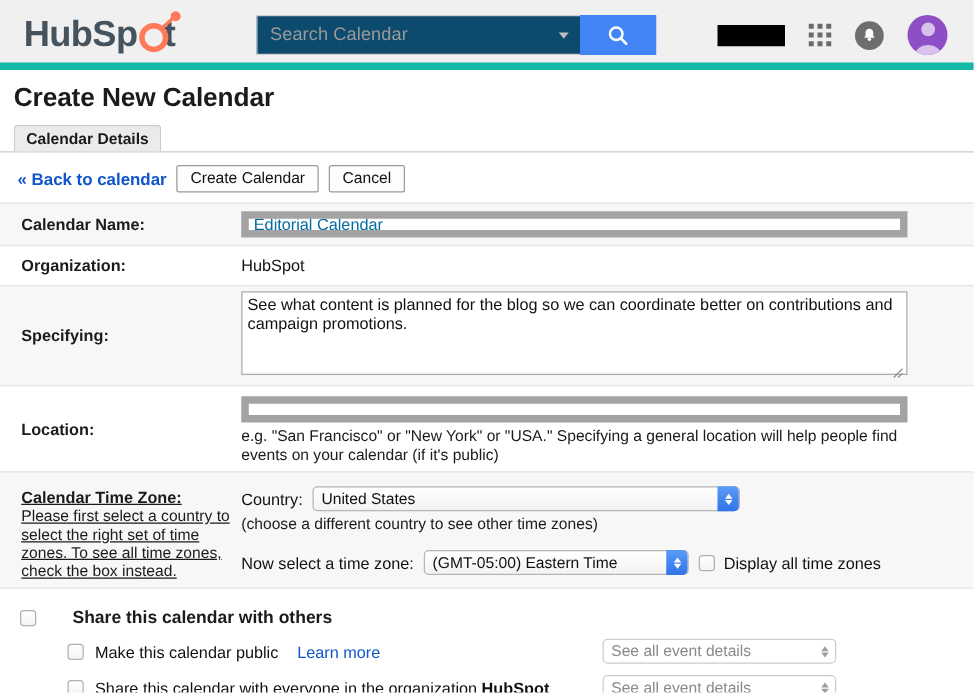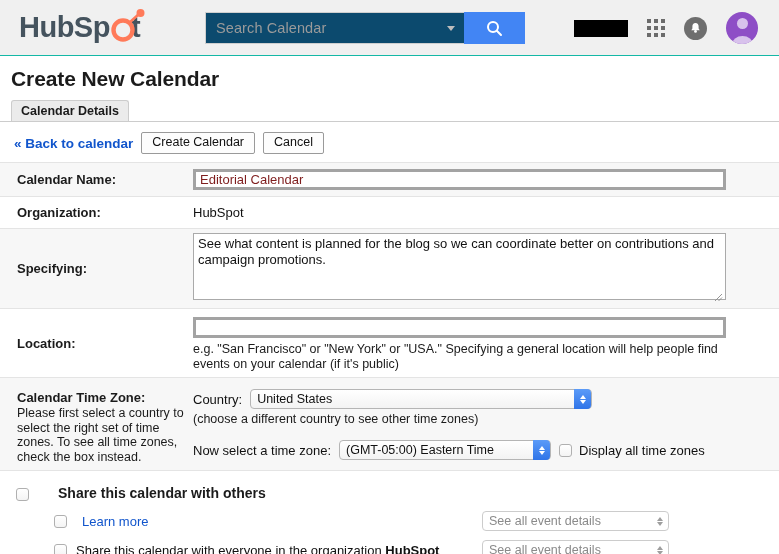--- a/index.html
+++ b/index.html
@@ -10,21 +10,21 @@
     background: #ffffff;
     font-family: "Liberation Sans", sans-serif;
     -webkit-font-smoothing: antialiased;
   }
 
   
   #topbar {
     position: relative;
     height: 56px;
     background: #f0f0f0;
-    border-bottom: 1px solid #14b8a6;
+    border-bottom: 6px solid #14b8a6;
   }
   #logo {
     position: absolute; left: 19px; top: 9px;
     height: 38px; width: 160px;
   }
   #searchwrap {
     position: absolute; left: 205px; top: 12px;
     height: 32px; width: 320px;
     display: flex;
   }
@@ -161,37 +161,37 @@
   .rowlabel {
     width: 193px;
     flex: none;
     padding: 0 0 0 17px;
     font-size: 13px;
     font-weight: bold;
     color: #1b1b1b;
     display: flex;
     align-items: center;
   }
-  .rowlabel.top { align-items: flex-start; padding-top: 12px; }
+  .rowlabel.top { align-items: flex-start; padding-top: 12px; text-decoration: underline; }
   .rowfield {
     flex: 1;
     padding: 0 12px 0 0;
     display: flex;
     flex-direction: column;
     justify-content: center;
   }
 
   .textinput {
     width: 533px;
     height: 21px;
-    border: 3px solid #a3a3a3;
+    border: 6px solid #a3a3a3;
     background: #fff;
     font-family: "Liberation Sans", sans-serif;
     font-size: 13px;
-    color: #7f1d1d;
+    color: #0369a1;
     padding: 0 4px;
     line-height: 19px;
   }
   .textarea {
     width: 533px;
     height: 67px;
     border: 1px solid #aaaaaa;
     background: #fff;
     font-family: "Liberation Sans", sans-serif;
     font-size: 13px;
@@ -454,20 +454,21 @@
 <div id="sharesection">
 
   <div id="shareHeadRow">
     <span class="cb"></span>
     <span class="title">Share this calendar with others</span>
   </div>
 
   <div class="subrow">
     <div class="subrowInner">
       <span class="cb"></span>
+      <span class="lbl">Make this calendar public</span>
       <a class="learnmore">Learn more</a>
       <span class="selwrap disabled selsmall selpos">
         <span>See all event details</span>
         <span class="stepper">
           <span class="chev up"></span>
             <span class="chev down"></span>
         </span>
       </span>
     </div>
   </div>

